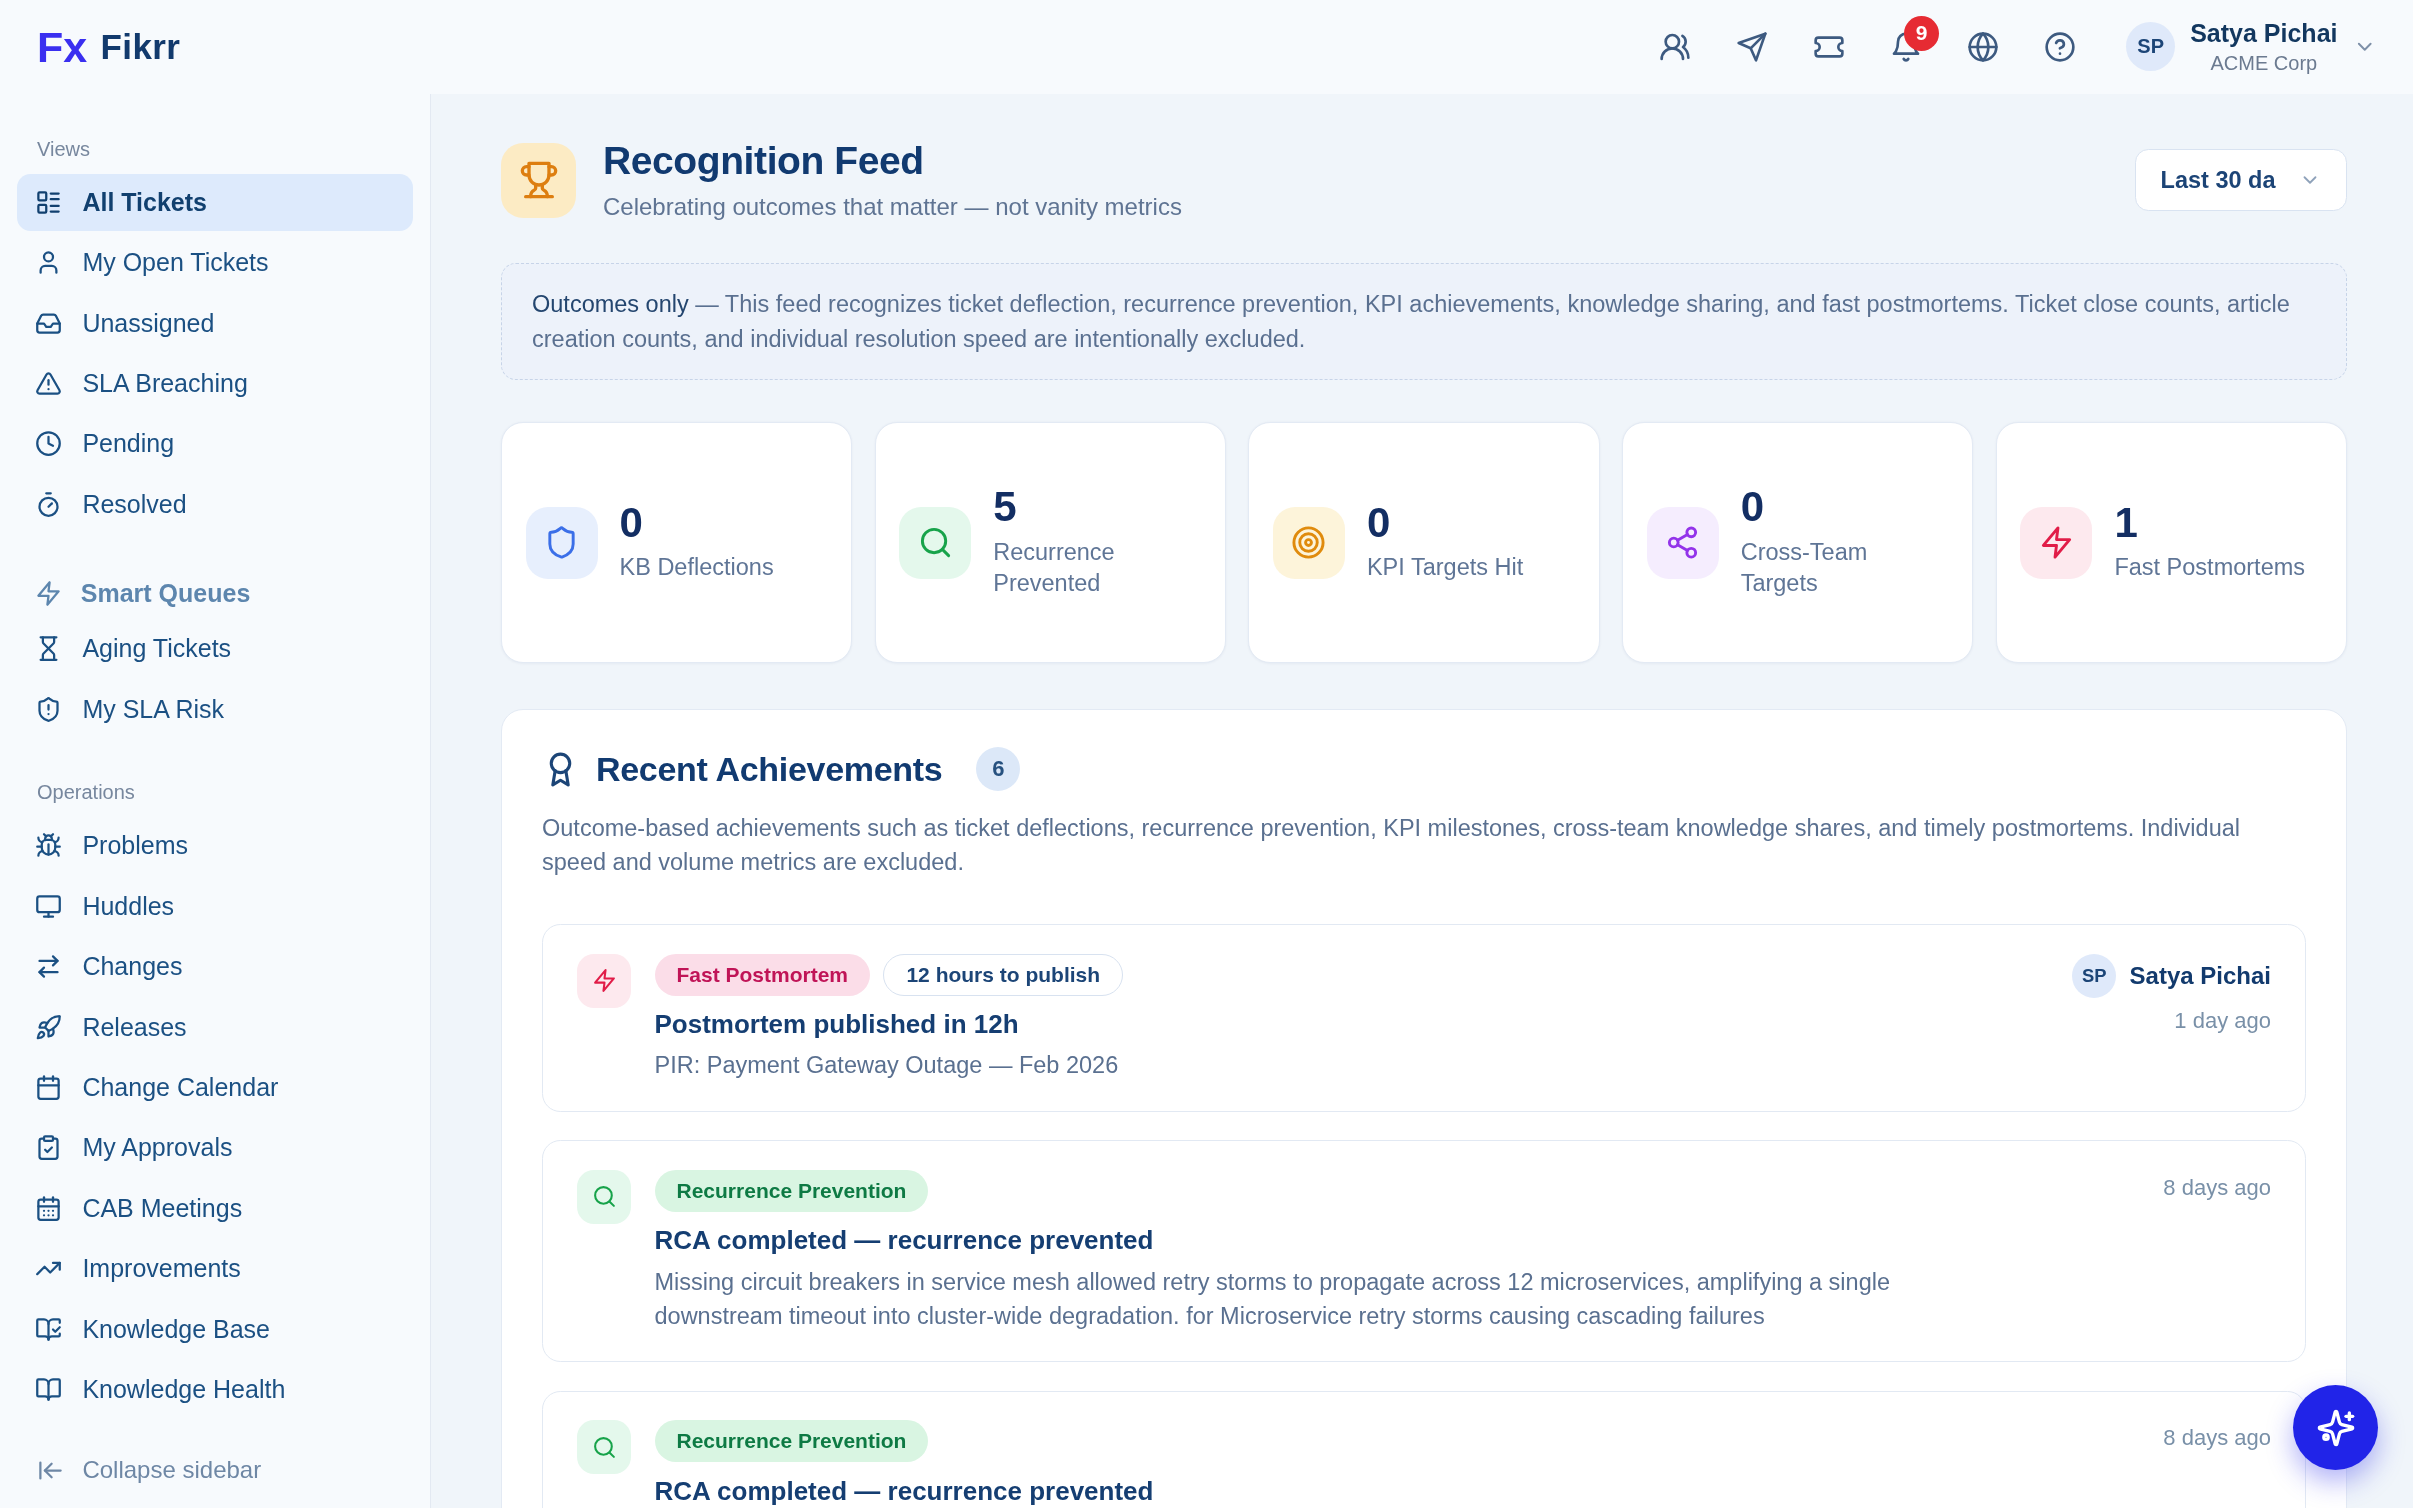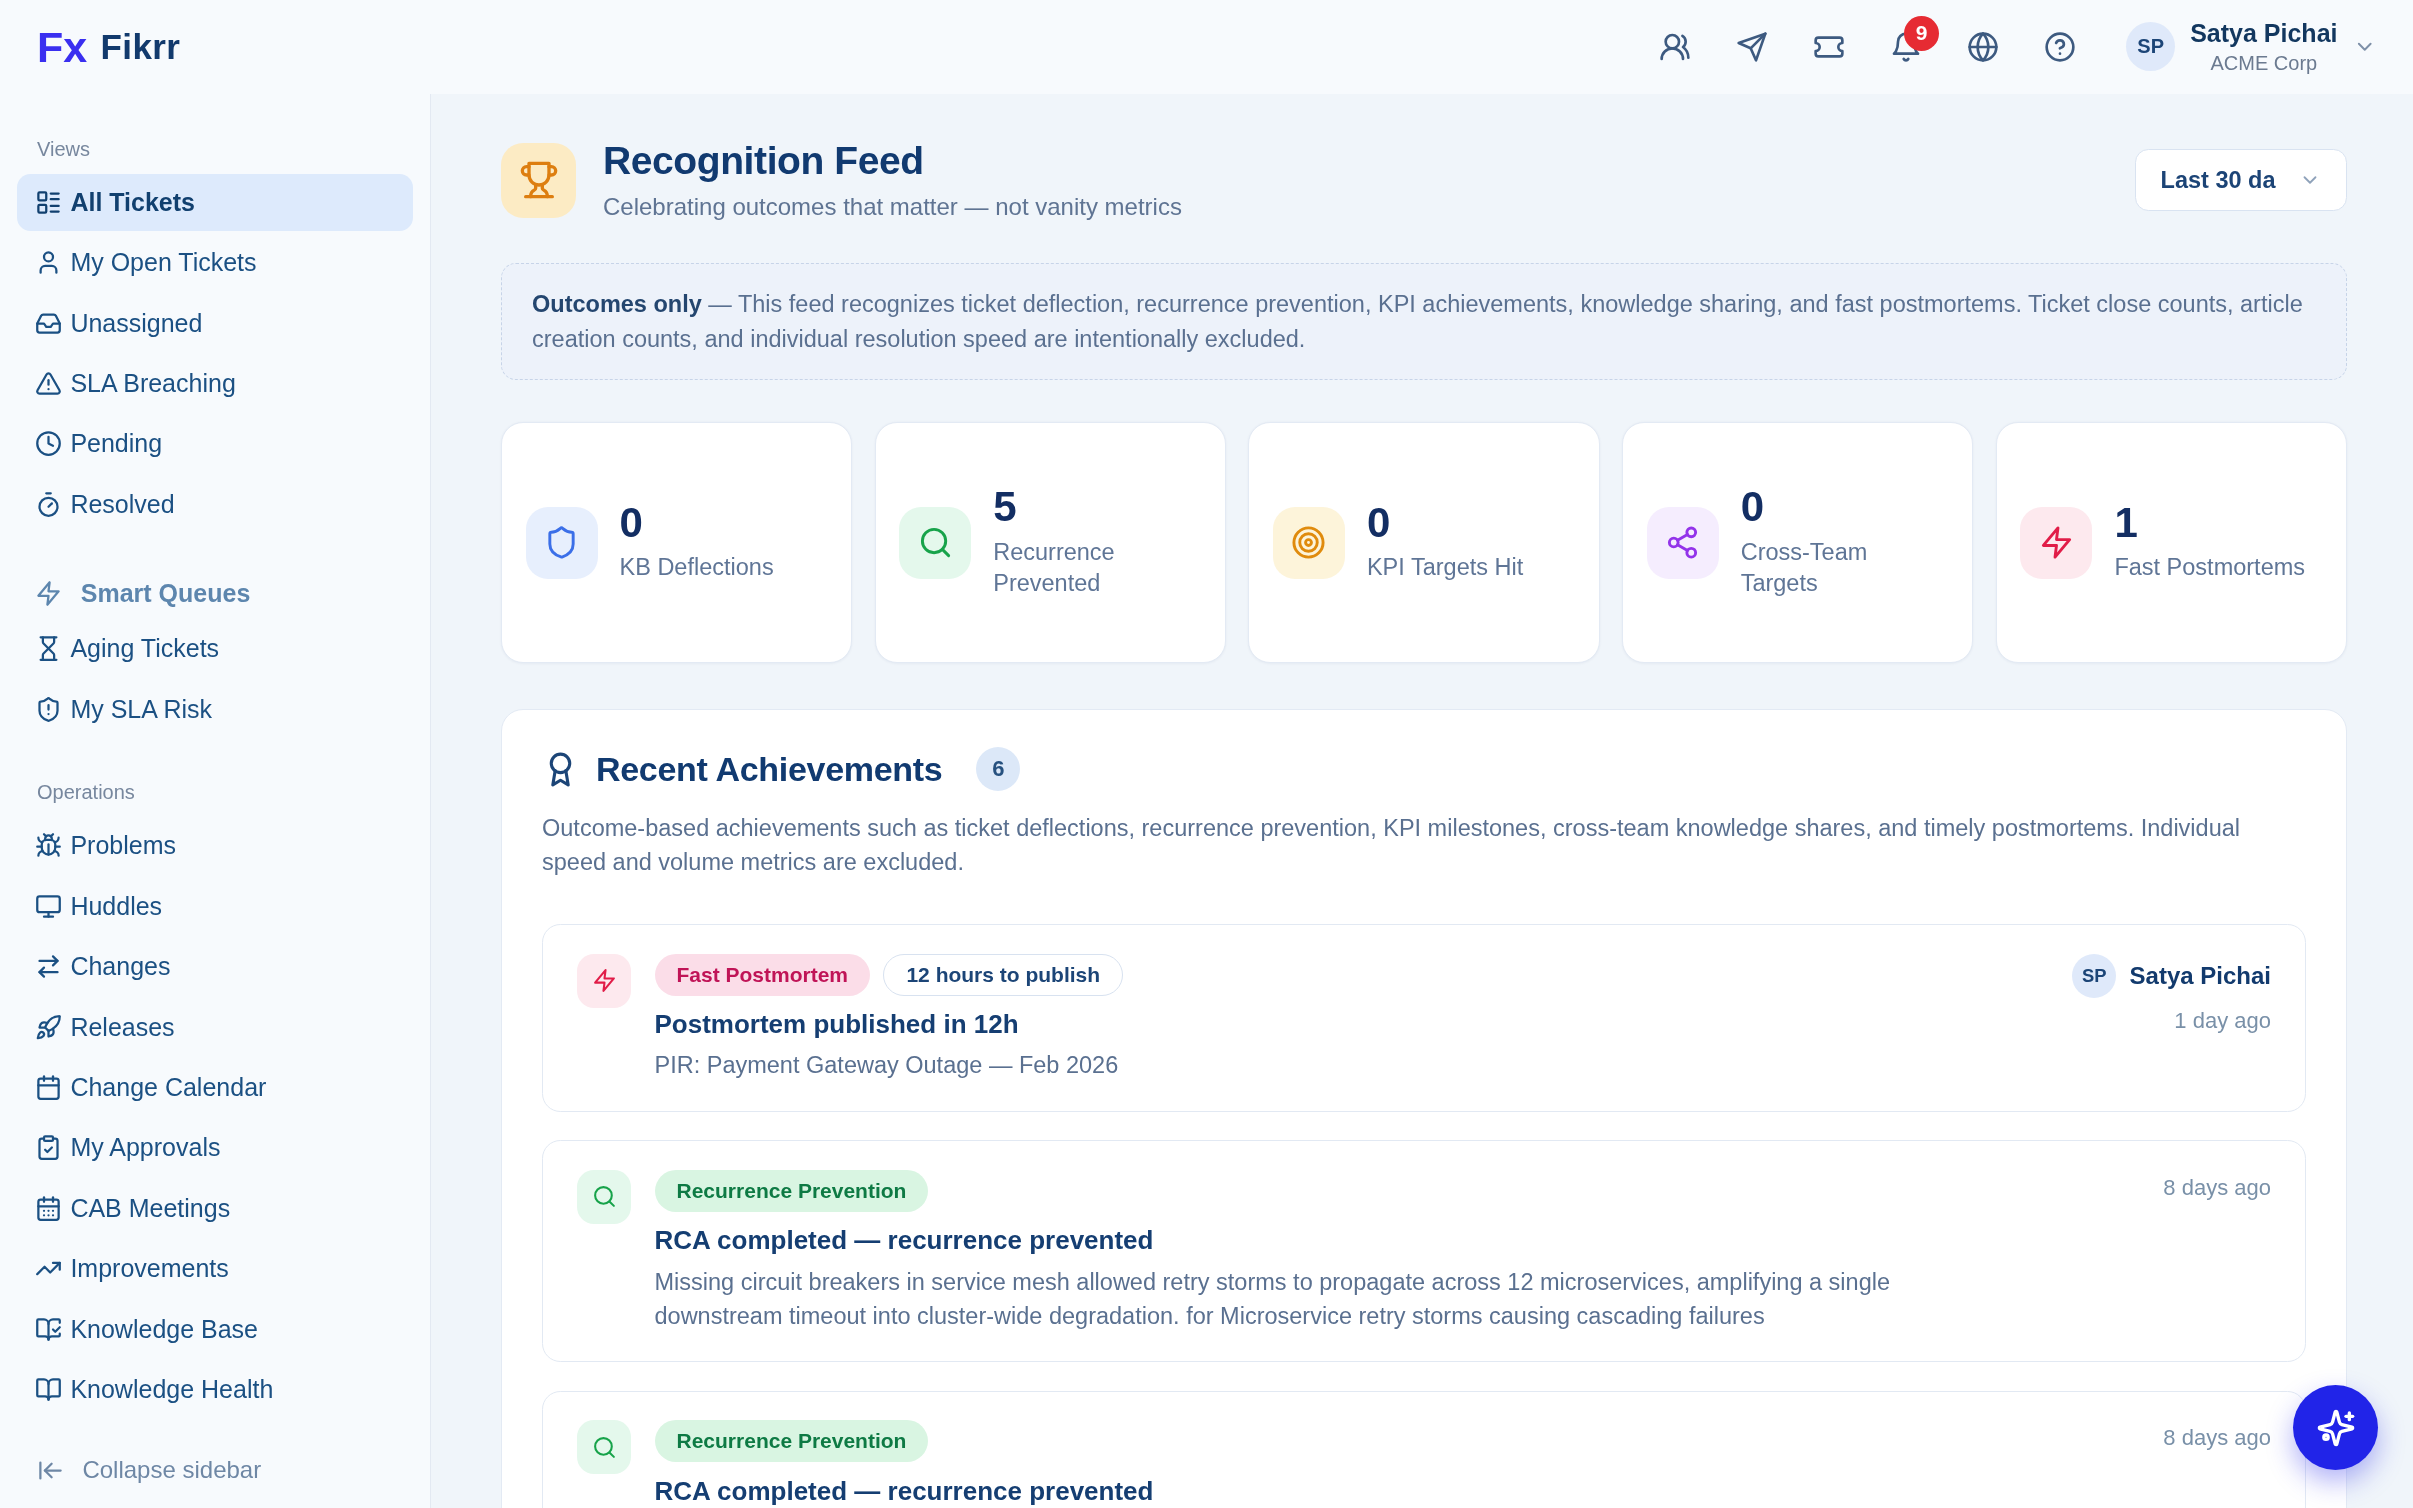--- a/index.html
+++ b/index.html
@@ -37,21 +37,21 @@
 
   
   .body-row { display: flex; height: 1415px; }
   aside {
     width: 431px; padding: 23.5px 17px 25px; border-right: 1.3px solid #e3e9f2;
     background: #f7fafd; display: flex; flex-direction: column; flex-shrink: 0;
   }
   .section-label { font-size: 20px; color: #77879e; margin: 20px 0 13.4px 20px; font-weight: 500; }
   .side-item {
     height: 57px; border-radius: 13.4px; padding: 0 18.4px; display: flex; align-items: center;
-    gap: 8px; font-size: 25px; font-weight: 500; color: #1b5083; margin-bottom: 3.4px; cursor: pointer;
+    gap: 20px; font-size: 25px; font-weight: 500; color: #1b5083; margin-bottom: 3.4px; cursor: pointer;
   }
   .side-item svg { width: 27px; height: 27px; flex-shrink: 0; }
   .side-item.active { background: #ddeafc; color: #11406f; font-weight: 600; }
   .smart-header { height: 54px; padding: 0 18.4px; display: flex; align-items: center; gap: 18.4px;
     font-size: 25px; font-weight: 600; color: #5d86ae; margin-top: 30px; }
   .smart-header svg { width: 27px; height: 27px; }
   .collapse-btn { margin-top: auto; display: flex; align-items: center; gap: 18.4px; padding: 0 20px;
     font-size: 24px; color: #6e87a5; background: none; border: none; cursor: pointer; }
   .collapse-btn svg { width: 27px; height: 27px; }
 
@@ -69,21 +69,21 @@
   .filter-btn { height: 62px; background: #fff; border: 1.3px solid #d9e3f1; border-radius: 13.4px;
     display: flex; align-items: center; padding: 0 25px; gap: 23.5px; font-size: 23.5px; font-weight: 600;
     color: #1c4476; cursor: pointer; font-family: inherit; }
   .filter-btn .chev { width: 22px; height: 22px; color: #8fa2ba; }
   .filter-type { min-width: 295px; justify-content: space-between; }
   .funnel { width: 27px; height: 27px; color: #54708f; }
 
   
   .notice { margin-top: 42px; background: #edf2fa; border: 1.7px dashed #c7d4e8; border-radius: 15px;
     padding: 22.6px 30px; font-size: 23.5px; line-height: 35px; color: #5a7090; }
-  .notice .lead { font-weight: 700; color: #24466f; margin-top: 46px; }
+  .notice .lead { font-weight: 400; color: #24466f; margin-top: 46px; }
 
   
   .stats { margin-top: 42px; display: grid; grid-template-columns: repeat(5, 1fr); gap: 22.6px; }
   .stat-card { background: #fff; border: 1.3px solid #e3eaf4; border-radius: 22px; height: 241px;
     display: flex; align-items: center; padding: 0 23.5px; gap: 22px; box-shadow: 0 0.8px 2.5px rgba(16,42,90,.05); }
   .stat-icon { width: 72px; height: 72px; border-radius: 22px; display: flex; align-items: center;
     justify-content: center; flex-shrink: 0; }
   .stat-icon svg { width: 35px; height: 35px; }
   .v-blue   { background: #e7effd; color: #3b6fe8; }
   .v-green  { background: #e4f8ec; color: #17a34a; }

